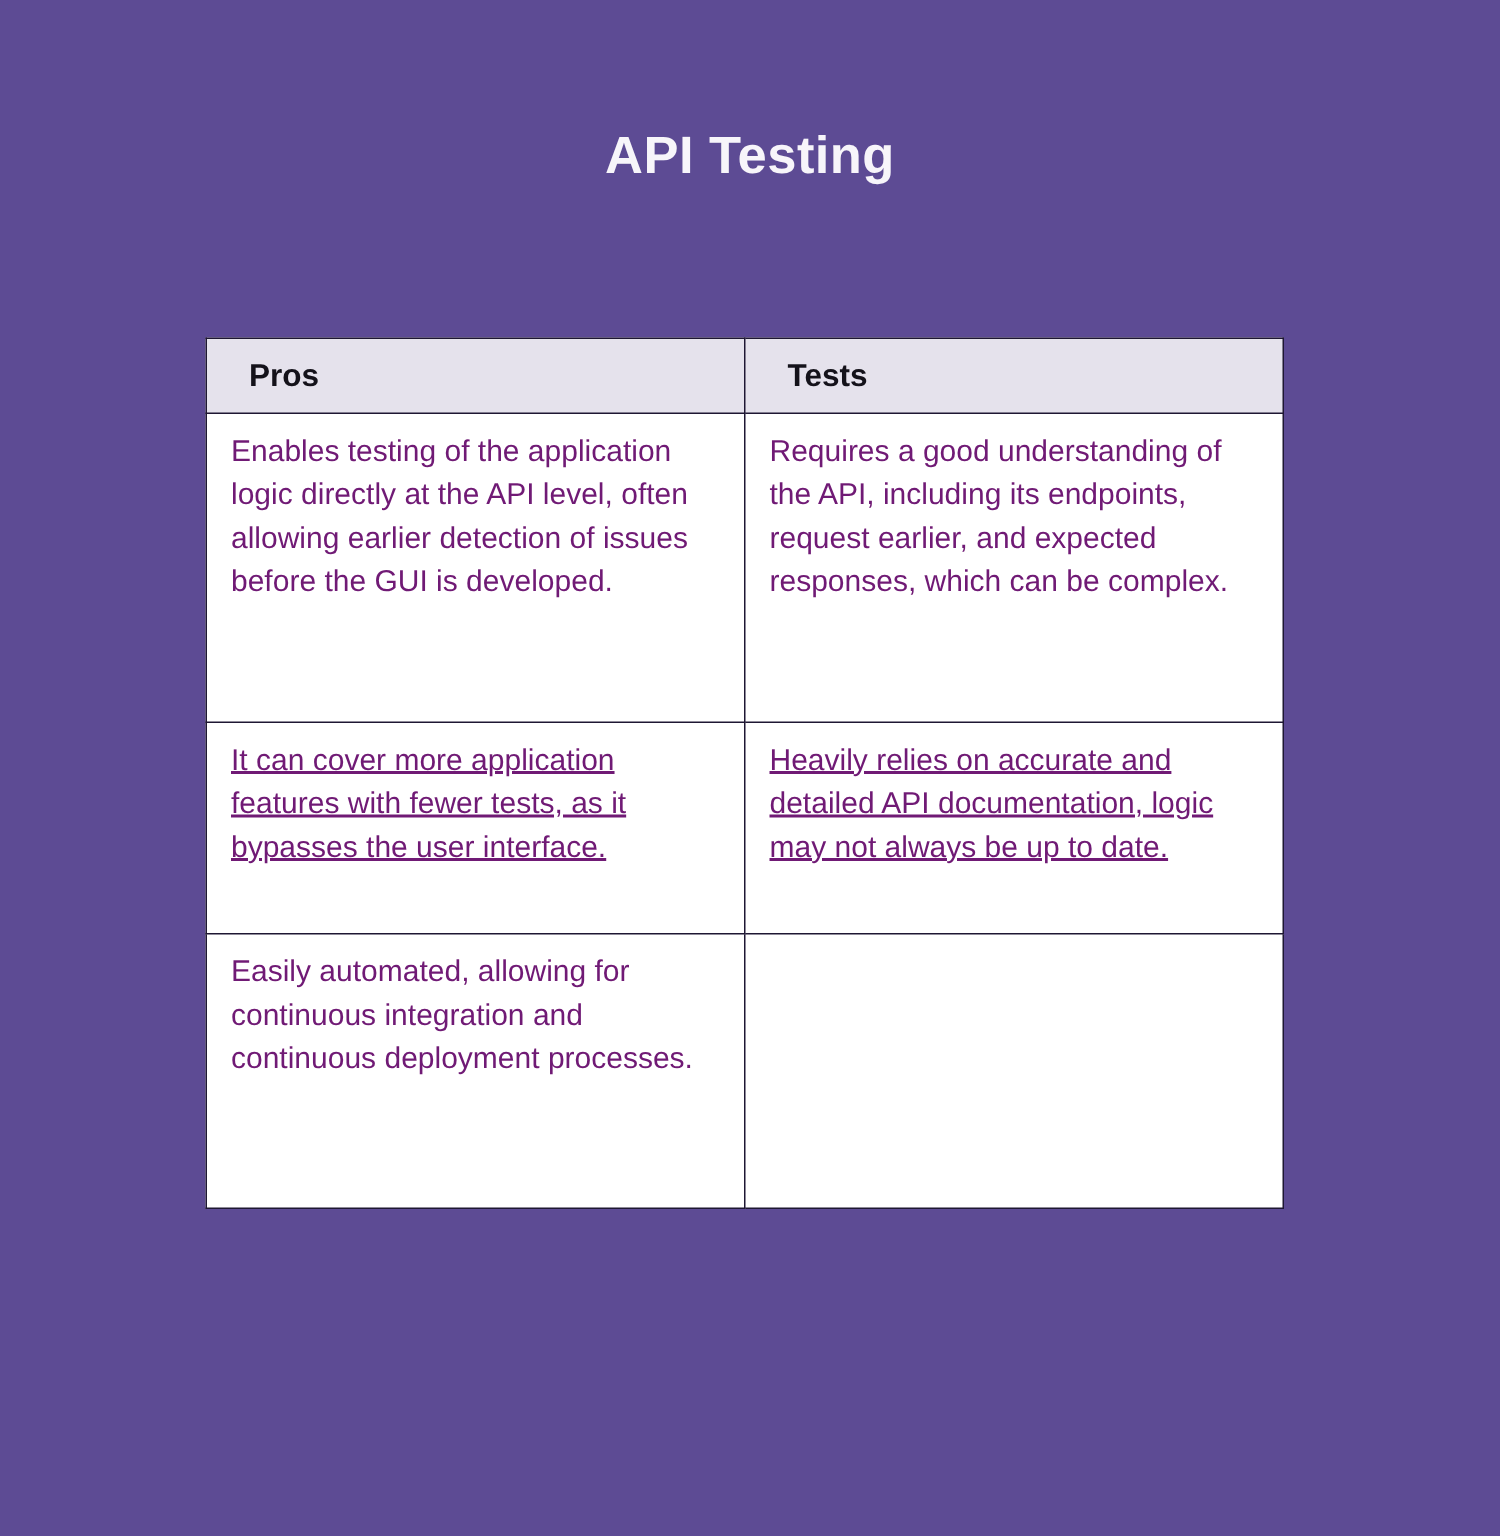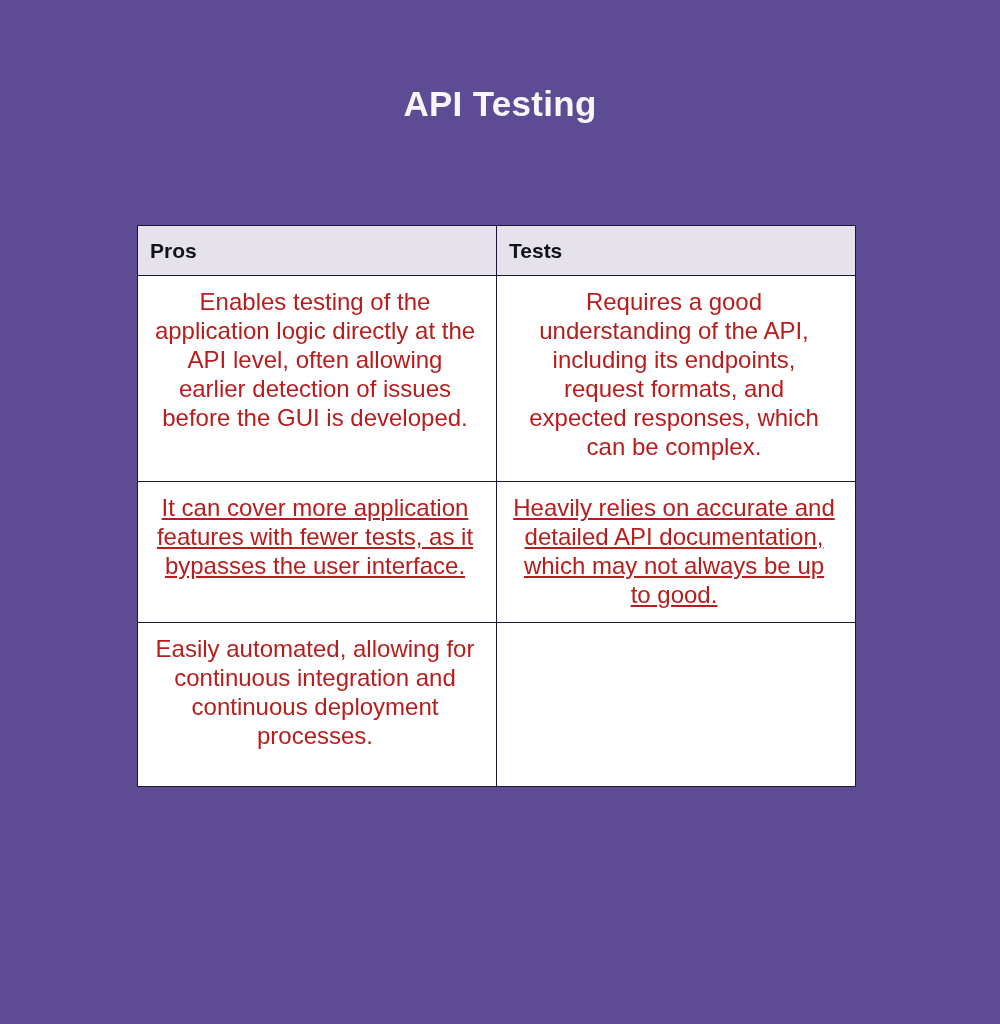--- a/index.html
+++ b/index.html
@@ -36,60 +36,59 @@
   table.pros-cons th,
   table.pros-cons td {
     border: 1.5px solid #1e1733;
     text-align: left;
     vertical-align: top;
   }
   table.pros-cons th {
     background: #e5e2ec;
     height: 50px;
     vertical-align: middle;
-    padding: 0 10px 0 12px;
+    padding: 0 10px 0 28px;
     font-size: 21px;
     font-weight: 700;
     color: #14121a;
     width: 359px;
   }
   table.pros-cons td {
     padding: 11px 20px 0 16px;
-    font-size: 24px;
+    font-size: 20px;
     line-height: 29px;
-    color: #b91c1c;
+    color: #701a75;
     background: #ffffff;
-    text-align: center;
   }
   tr.row-0 td { height: 206px; }
   tr.row-1 td { height: 141px; text-decoration: underline; }
-  tr.row-2 td { height: 164px; }
+  tr.row-2 td { height: 183px; }
   tr.row-3 td { height: 145px; }
 </style>
 </head>
 <body>
 
 <div class="canvas">
   <h1 class="title">API Testing</h1>
 
   <table class="pros-cons">
     <thead>
       <tr>
         <th>Pros</th>
         <th>Tests</th>
       </tr>
     </thead>
     <tbody>
       <tr class="row-0">
         <td>Enables testing of the application logic directly at the API level, often allowing earlier detection of issues before the GUI is developed.</td>
-        <td>Requires a good understanding of the API, including its endpoints, request formats, and expected responses, which can be complex.</td>
+        <td>Requires a good understanding of the API, including its endpoints, request earlier, and expected responses, which can be complex.</td>
       </tr>
       <tr class="row-1">
         <td>It can cover more application features with fewer tests, as it bypasses the user interface.</td>
-        <td>Heavily relies on accurate and detailed API documentation, which may not always be up to good.</td>
+        <td>Heavily relies on accurate and detailed API documentation, logic may not always be up to date.</td>
       </tr>
       <tr class="row-2">
         <td>Easily automated, allowing for continuous integration and continuous deployment processes.</td>
         <td></td>
       </tr>
     </tbody>
   </table>
 </div>
 
 </body></html>

